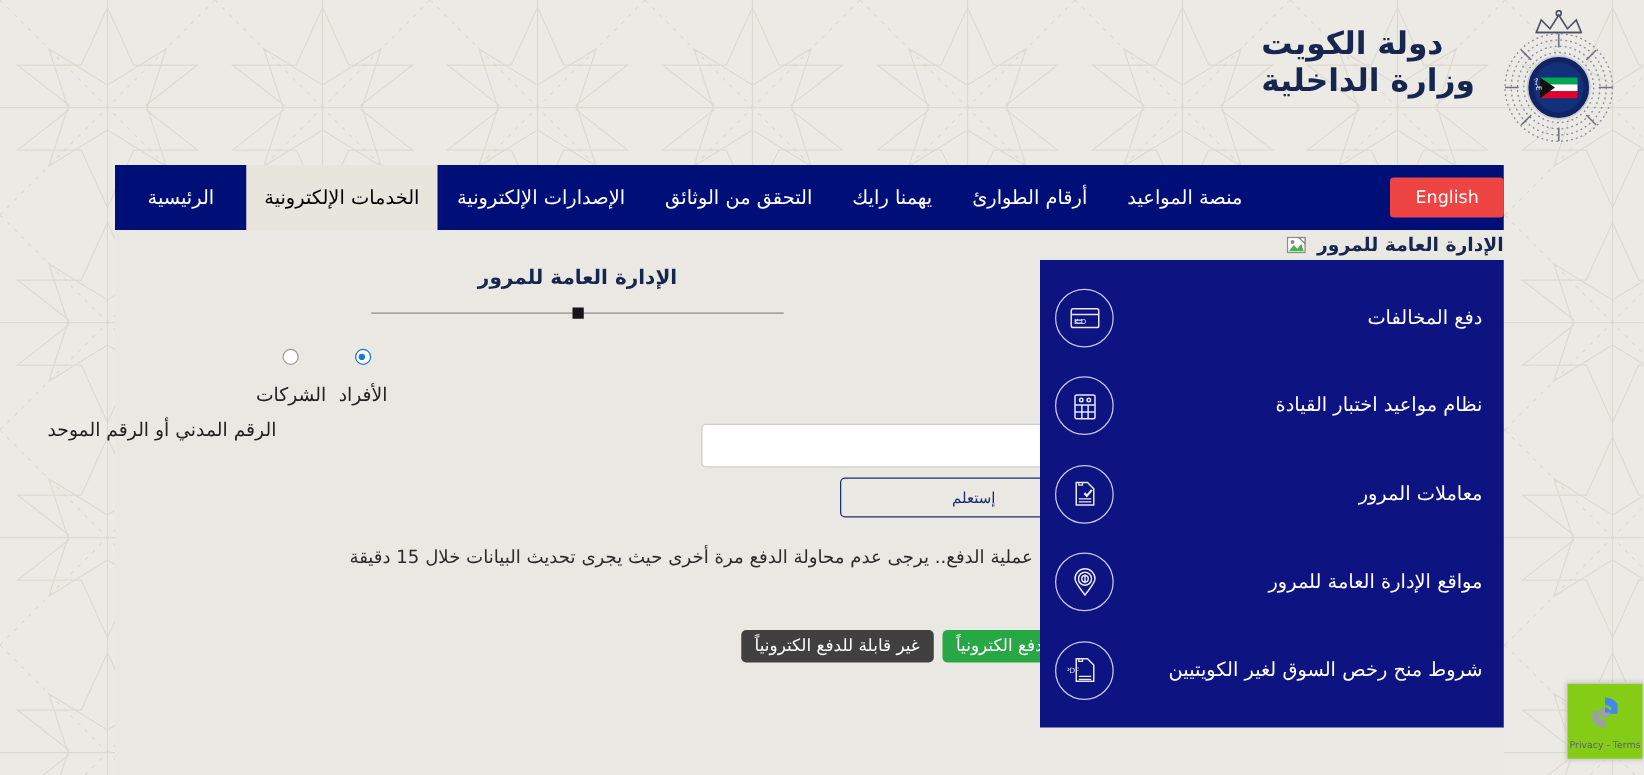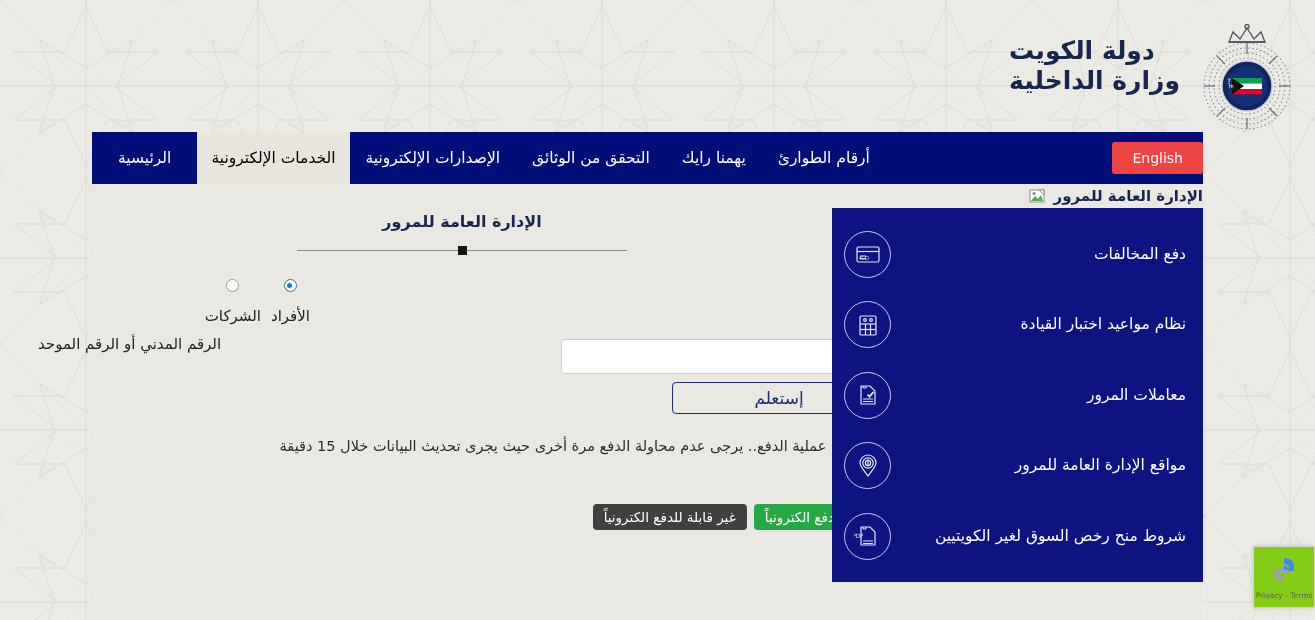--- a/index.html
+++ b/index.html
@@ -23,21 +23,21 @@
     inset: 0;
     background-color: #eceae5;
     z-index: 0;
     pointer-events: none;
   }
   #pattern-backdrop svg { display: block; width: 100%; height: 100%; }
 
   
   #site-header {
     position: absolute;
-    top: 16px; left: 0;
+    top: 0; left: 0;
     width: 1315px;
     height: 112px;
     z-index: 2;
   }
 
   #brand-block {
     position: absolute;
     top: 20px;
     right: 135px;
     text-align: left;
@@ -319,21 +319,21 @@
   #inquire-button {
     position: absolute;
     top: 182px;
     left: 580px;
     width: 214px;
     height: 32px;
     background: transparent;
     border: 1px solid #1c2a70;
     border-radius: 4px;
     color: #1c2a70;
-    font-size: 17px;
+    font-size: 12px;
     font-family: "DejaVu Sans", sans-serif;
     cursor: pointer;
   }
 
   #payment-notice {
     position: absolute;
     top: 236px;
     left: 0px;
     width: 794px;
     text-align: right;
@@ -468,20 +468,21 @@
           <textPath href="#crestArcTop" startOffset="14%">شرطة الكويت</textPath>
         </text>
       </g>
     </svg>
   </div>
 </header>
 
 <nav id="main-nav">
   <button id="lang-toggle">English</button>
   <div id="nav-spacer"></div>
+  <a class="nav-item">منصة المواعيد</a>
   <a class="nav-item">أرقام الطوارئ</a>
   <a class="nav-item">يهمنا رايك</a>
   <a class="nav-item">التحقق من الوثائق</a>
   <a class="nav-item">الإصدارات الإلكترونية</a>
   <a class="nav-item active">الخدمات الإلكترونية</a>
   <a class="nav-item home">الرئيسية</a>
 </nav>
 
 <main id="content-container">
 

